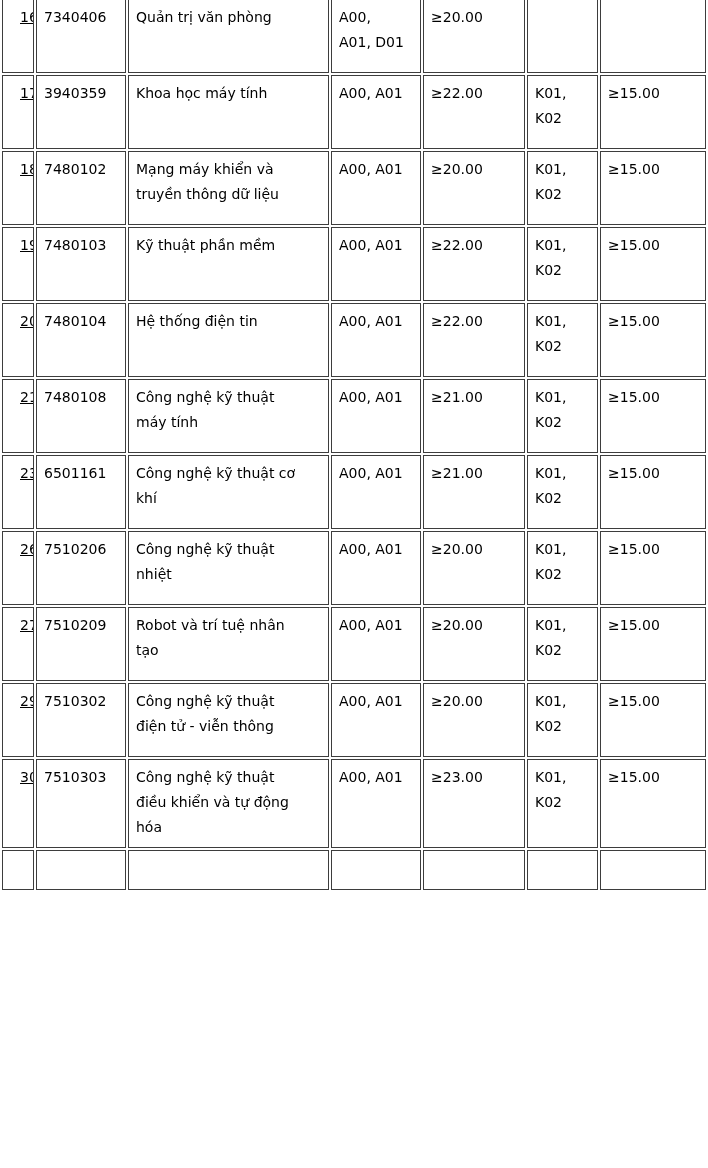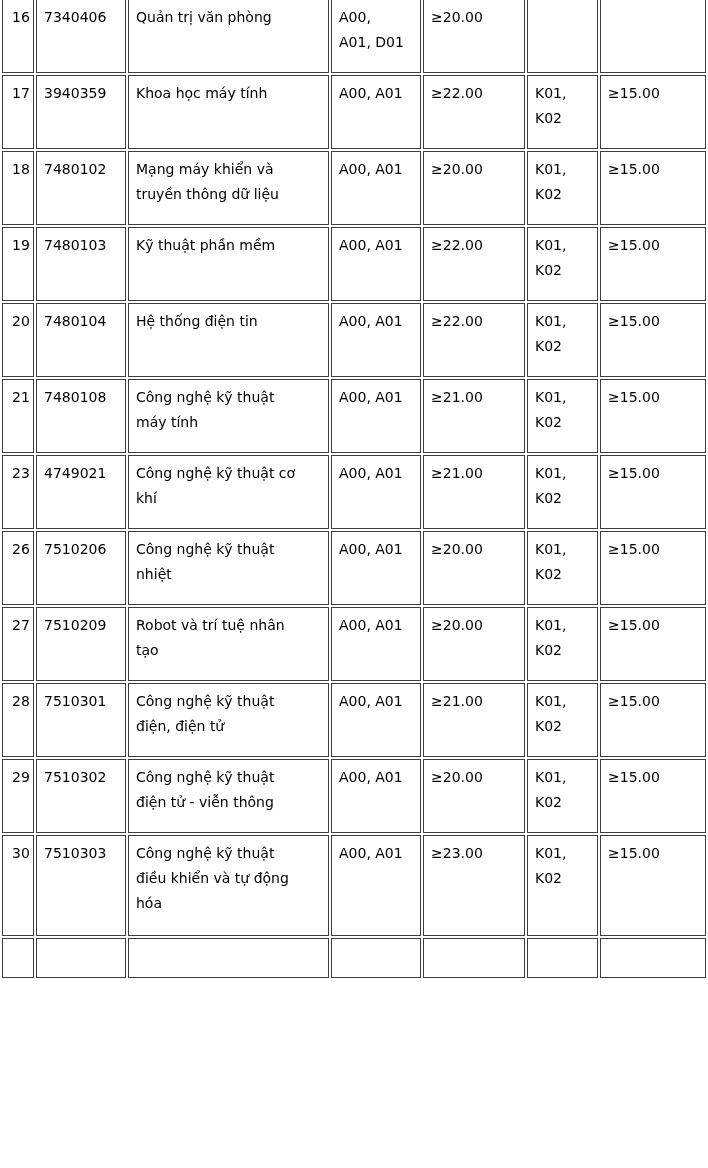--- a/index.html
+++ b/index.html
@@ -29,25 +29,25 @@
     vertical-align: top;
     padding: 5px 6px 0 7px;
     font-size: 14px;
     line-height: 25px;
     color: #000000;
     white-space: pre-line;
     overflow: hidden;
     height: 74px;
     background: #ffffff;
   }
-  table.scores td.col-stt { padding-left: 9px; }
+  table.scores td.col-stt { padding-left: 17px; text-decoration: underline; }
   
   table.scores tr:first-child td { height: 74px; }
   
-  table.scores tr:nth-last-child(2) td { height: 101px; }
+  table.scores tr:nth-last-child(2) td { height: 89px; }
   
   table.scores tr:last-child td { height: 40px; }
 </style>
 </head>
 <body>
 
 <div class="viewport">
   <table class="scores">
     <colgroup>
       <col style="width:32px">
@@ -123,21 +123,21 @@
     <td class="col-combo">A00, A01</td>
     <td class="col-score">≥21.00</td>
     <td class="col-kcombo">K01,
 K02</td>
     <td class="col-kscore">≥15.00</td>
   </tr>
 
 
   <tr>
     <td class="col-stt">23</td>
-    <td class="col-code">4749021</td>
+    <td class="col-code">6501161</td>
     <td class="col-name">Công nghệ kỹ thuật cơ
 khí</td>
     <td class="col-combo">A00, A01</td>
     <td class="col-score">≥21.00</td>
     <td class="col-kcombo">K01,
 K02</td>
     <td class="col-kscore">≥15.00</td>
   </tr>
 
 
@@ -159,31 +159,20 @@
     <td class="col-code">7510209</td>
     <td class="col-name">Robot và trí tuệ nhân
 tạo</td>
     <td class="col-combo">A00, A01</td>
     <td class="col-score">≥20.00</td>
     <td class="col-kcombo">K01,
 K02</td>
     <td class="col-kscore">≥15.00</td>
   </tr>
 
-  <tr>
-    <td class="col-stt">28</td>
-    <td class="col-code">7510301</td>
-    <td class="col-name">Công nghệ kỹ thuật
-điện, điện tử</td>
-    <td class="col-combo">A00, A01</td>
-    <td class="col-score">≥21.00</td>
-    <td class="col-kcombo">K01,
-K02</td>
-    <td class="col-kscore">≥15.00</td>
-  </tr>
 
   <tr>
     <td class="col-stt">29</td>
     <td class="col-code">7510302</td>
     <td class="col-name">Công nghệ kỹ thuật
 điện tử - viễn thông</td>
     <td class="col-combo">A00, A01</td>
     <td class="col-score">≥20.00</td>
     <td class="col-kcombo">K01,
 K02</td>

